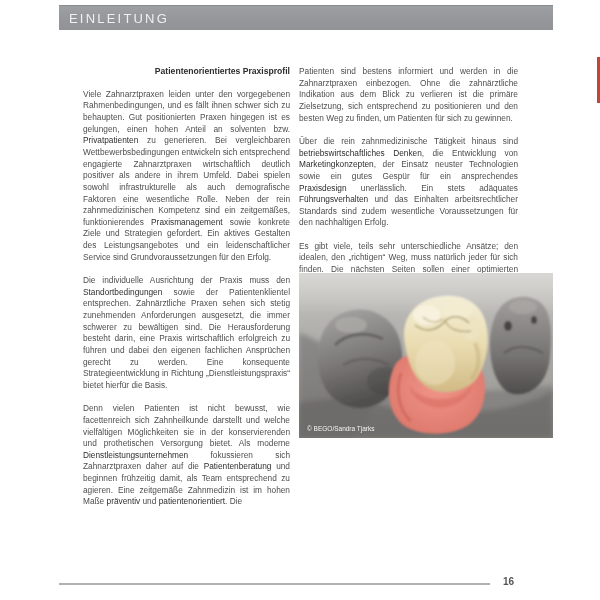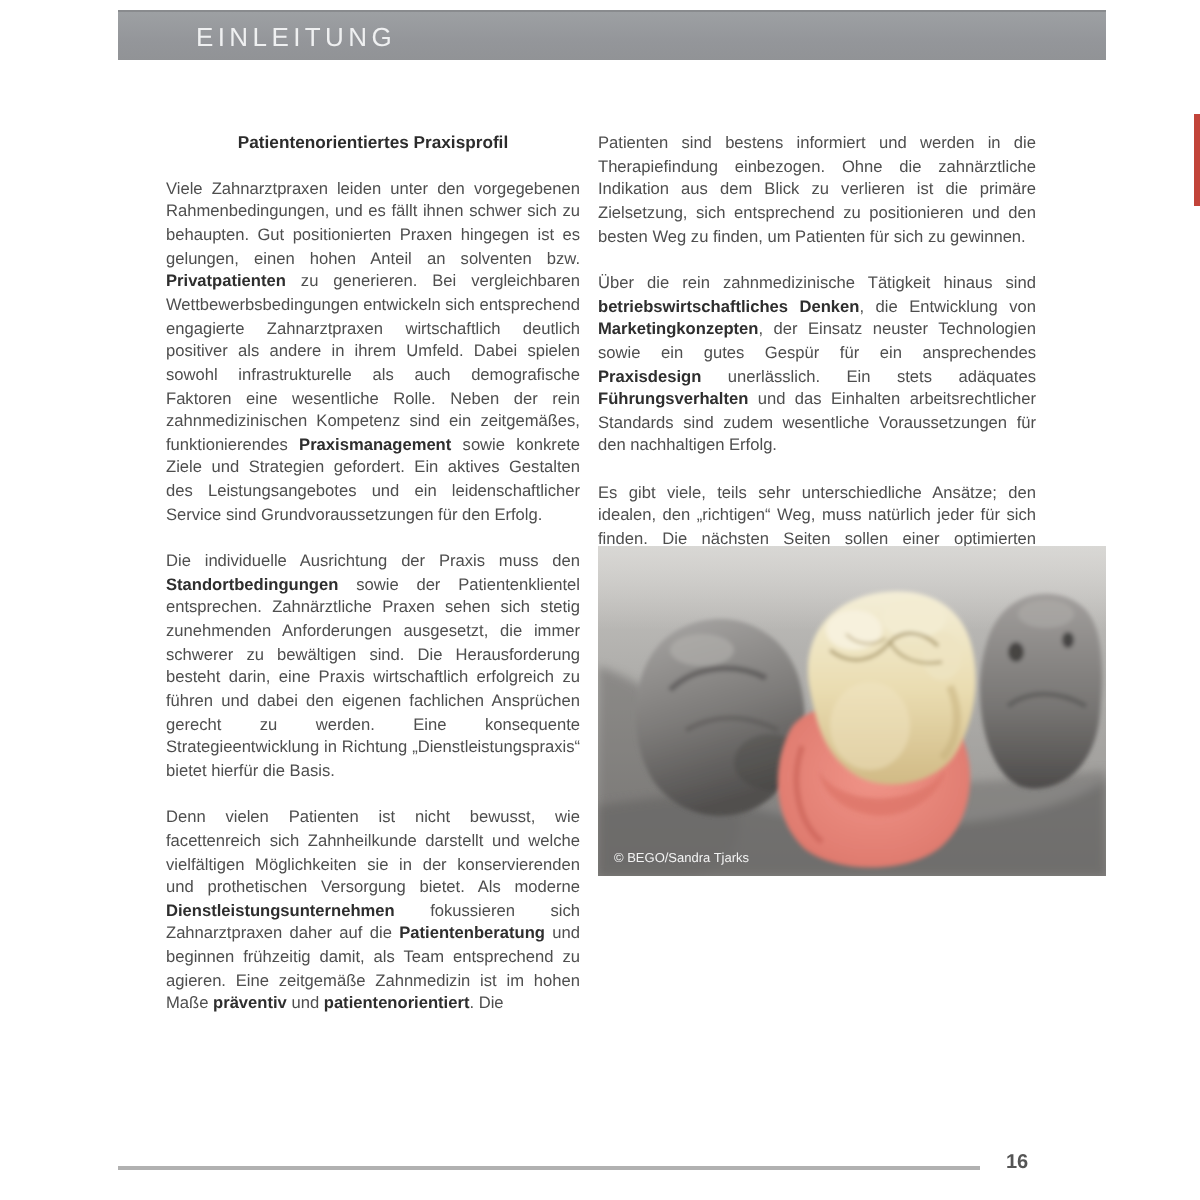--- a/index.html
+++ b/index.html
@@ -9,39 +9,39 @@
     font-family:"Liberation Sans", sans-serif;
   }
   .header-bar{
     position:absolute;left:59px;top:5px;width:494px;height:24px;
     background:linear-gradient(180deg,#9da0a3 0%,#94969a 60%,#919396 100%);
     border-top:1px solid #898b8e;
     display:flex;align-items:center;
   }
   .header-title{
     color:#eff0f1;font-size:13px;letter-spacing:2.2px;font-weight:400;
-    margin-left:39px;
+    margin-left:10px;
     text-align:center;
   }
   .edge-tab{
     position:absolute;left:597px;top:57px;width:3px;height:46px;
     background:#c2443a;
   }
   .col{
     position:absolute;top:66px;
     font-size:8.3px;line-height:11.65px;color:#4e4e4e;
     text-align:justify;
   }
   .col-left{left:83px;width:207px;}
   .col-right{left:299px;width:219px;}
   .col p{margin:0 0 11.6px 0;}
-  .col .b{font-weight:bold;color:#2e2e2e;}
+  .col .b{font-weight:normal;color:#2e2e2e;}
   .heading{
     font-weight:bold;color:#2c2c2c;font-size:8.6px;line-height:11px;
-    margin:0 0 9px 0;text-align:center;
+    margin:0 0 9px 0;text-align:right;
   }
   .photo{
     position:absolute;left:299px;top:273px;width:254px;height:165px;
     display:block;
   }
   .footer-rule{
     position:absolute;left:59px;top:583px;width:431px;height:2px;
     background:#b1b1b1;
   }
   .page-number{
@@ -59,21 +59,21 @@
 <div class="edge-tab"></div>
 
 <div class="col col-left">
   <p class="heading">Patientenorientiertes Praxisprofil</p>
   <p><span>Viele Zahnarztpraxen leiden unter den vorgegebenen Rahmenbedingungen, und es fällt ihnen schwer sich zu behaupten. Gut positionierten Praxen hingegen ist es gelungen, einen hohen Anteil an solventen bzw. </span><span class="b">Privatpatienten</span><span> zu generieren. Bei vergleichbaren Wettbewerbsbedingungen entwickeln sich entsprechend engagierte Zahnarztpraxen wirtschaftlich deutlich positiver als andere in ihrem Umfeld. Dabei spielen sowohl infrastrukturelle als auch demografische Faktoren eine wesentliche Rolle. Neben der rein zahnmedizinischen Kompetenz sind ein zeitgemäßes, funktionierendes </span><span class="b">Praxismanagement</span><span> sowie konkrete Ziele und Strategien gefordert. Ein aktives Gestalten des Leistungsangebotes und ein leidenschaftlicher Service sind Grundvoraussetzungen für den Erfolg.</span></p>
   <p><span>Die individuelle Ausrichtung der Praxis muss den </span><span class="b">Standortbedingungen</span><span> sowie der Patientenklientel entsprechen. Zahnärztliche Praxen sehen sich stetig zunehmenden Anforderungen ausgesetzt, die immer schwerer zu bewältigen sind. Die Herausforderung besteht darin, eine Praxis wirtschaftlich erfolgreich zu führen und dabei den eigenen fachlichen Ansprüchen gerecht zu werden. Eine konsequente Strategieentwicklung in Richtung „Dienstleistungspraxis“ bietet hierfür die Basis.</span></p>
   <p><span>Denn vielen Patienten ist nicht bewusst, wie facettenreich sich Zahnheilkunde darstellt und welche vielfältigen Möglichkeiten sie in der konservierenden und prothetischen Versorgung bietet. Als moderne </span><span class="b">Dienstleistungsunternehmen</span><span> fokussieren sich Zahnarztpraxen daher auf die </span><span class="b">Patientenberatung</span><span> und beginnen frühzeitig damit, als Team entsprechend zu agieren. Eine zeitgemäße Zahnmedizin ist im hohen Maße </span><span class="b">präventiv</span><span> und </span><span class="b">patientenorientiert</span><span>. Die</span></p>
 </div>
 
 <div class="col col-right">
-  <p><span>Patienten sind bestens informiert und werden in die Therapiefindung einbezogen. Ohne die zahnärztliche Indikation aus dem Blick zu verlieren ist die primäre Zielsetzung, sich entsprechend zu positionieren und den besten Weg zu finden, um Patienten für sich zu gewinnen.</span></p>
+  <p><span>Patienten sind bestens informiert und werden in die Zahnarztpraxen einbezogen. Ohne die zahnärztliche Indikation aus dem Blick zu verlieren ist die primäre Zielsetzung, sich entsprechend zu positionieren und den besten Weg zu finden, um Patienten für sich zu gewinnen.</span></p>
   <p><span>Über die rein zahnmedizinische Tätigkeit hinaus sind </span><span class="b">betriebswirtschaftliches Denken</span><span>, die Entwicklung von </span><span class="b">Marketingkonzepten</span><span>, der Einsatz neuster Technologien sowie ein gutes Gespür für ein ansprechendes </span><span class="b">Praxisdesign</span><span> unerlässlich. Ein stets adäquates </span><span class="b">Führungsverhalten</span><span> und das Einhalten arbeitsrechtlicher Standards sind zudem wesentliche Voraussetzungen für den nachhaltigen Erfolg.</span></p>
   <p><span>Es gibt viele, teils sehr unterschiedliche Ansätze; den idealen, den „richtigen“ Weg, muss natürlich jeder für sich finden. Die nächsten Seiten sollen einer optimierten Entscheidungsfindung und Inspiration dienen und wertvolle Impulse sowie innovative und konstruktive Konzepte vermitteln.</span></p>
 </div>
 
 <svg class="photo" viewBox="0 0 254 165">
   <defs>
     <linearGradient id="gBg" x1="0" y1="0" x2="0" y2="1">
       <stop offset="0" stop-color="#c7c5c2"></stop>
       <stop offset="0.45" stop-color="#abaaa7"></stop>
       <stop offset="1" stop-color="#84827f"></stop>

